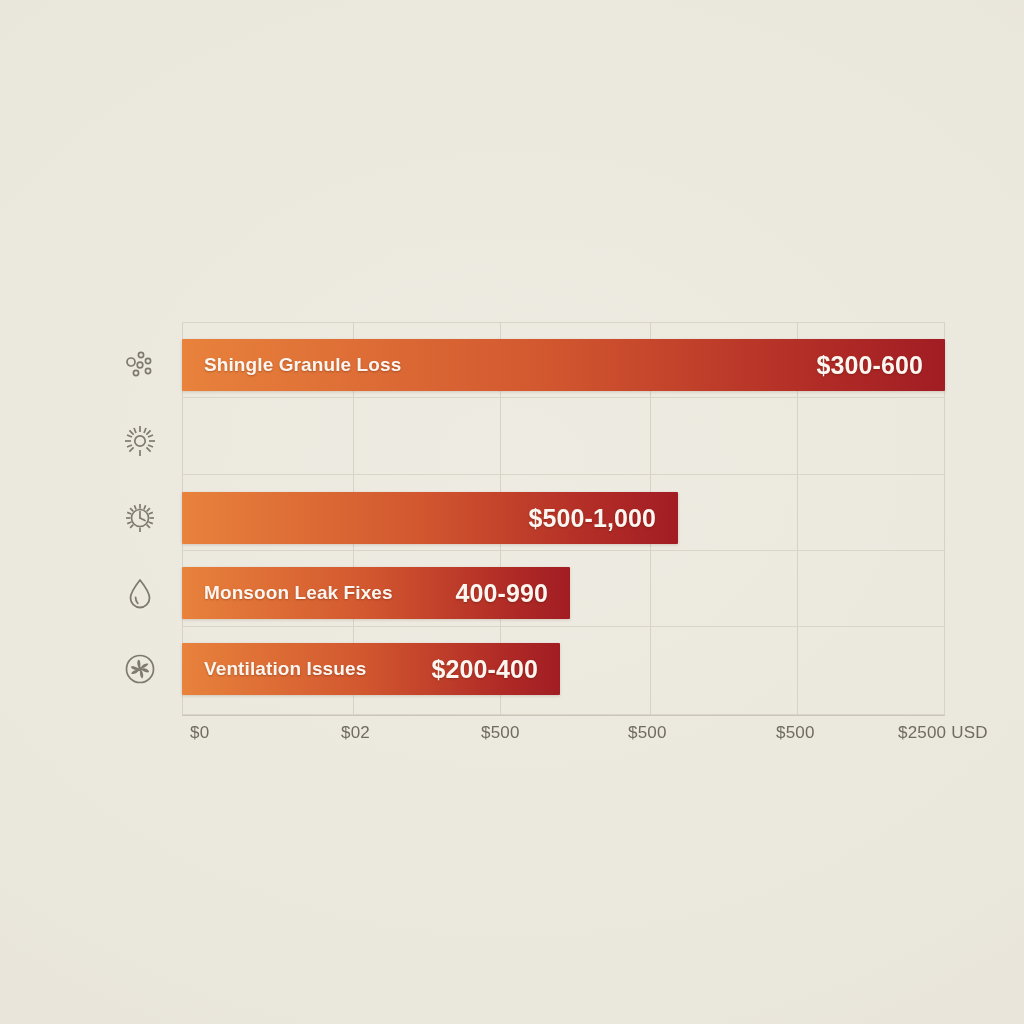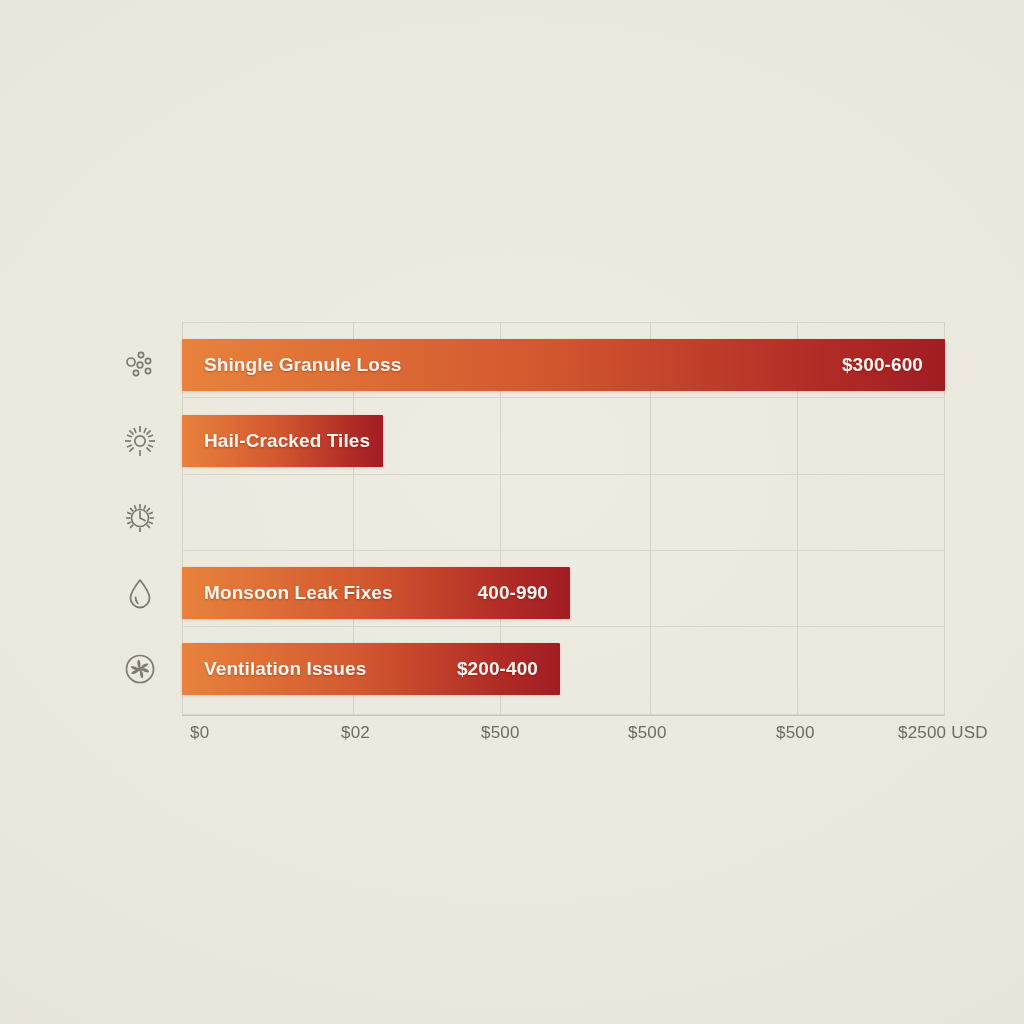--- a/index.html
+++ b/index.html
@@ -88,21 +88,21 @@
     font-size: 19px;
     font-weight: 600;
     letter-spacing: 0.1px;
     white-space: nowrap;
     text-shadow: 0 1px 2px rgba(80, 25, 10, 0.35);
   }
   .bar-value {
     position: absolute;
     right: 22px;
     color: #fdf6f0;
-    font-size: 19px;
+    font-size: 25px;
     font-weight: 700;
     letter-spacing: 0.1px;
     white-space: nowrap;
     text-shadow: 0 1px 2px rgba(80, 25, 10, 0.4);
   }
 
   
   .cat-icon {
     position: absolute;
     left: 118px;
@@ -225,27 +225,27 @@
     </svg>
   </div>
 
   <div class="bar-row" style="top:339px; left:182px;">
     <div class="bar" style="width:763px;">
       <span class="bar-label">Shingle Granule Loss</span>
       <span class="bar-value">$300-600</span>
     </div>
   </div>
 
-  <div class="bar-row" style="top:415px; left:182px;">
-    <div class="bar" style="width:201px;">
-      <span class="bar-label">Hail-Cracked Tiles</span>
-      <span class="bar-value"></span>
-    </div>
-  </div>
-
+
+  <div class="bar-row" style="top:492px; left:182px;">
+    <div class="bar" style="width:496px;">
+      <span class="bar-label"></span>
+      <span class="bar-value">$500-1,000</span>
+    </div>
+  </div>
 
   <div class="bar-row" style="top:567px; left:182px;">
     <div class="bar" style="width:388px;">
       <span class="bar-label">Monsoon Leak Fixes</span>
       <span class="bar-value">400-990</span>
     </div>
   </div>
 
   <div class="bar-row" style="top:643px; left:182px;">
     <div class="bar" style="width:378px;">

